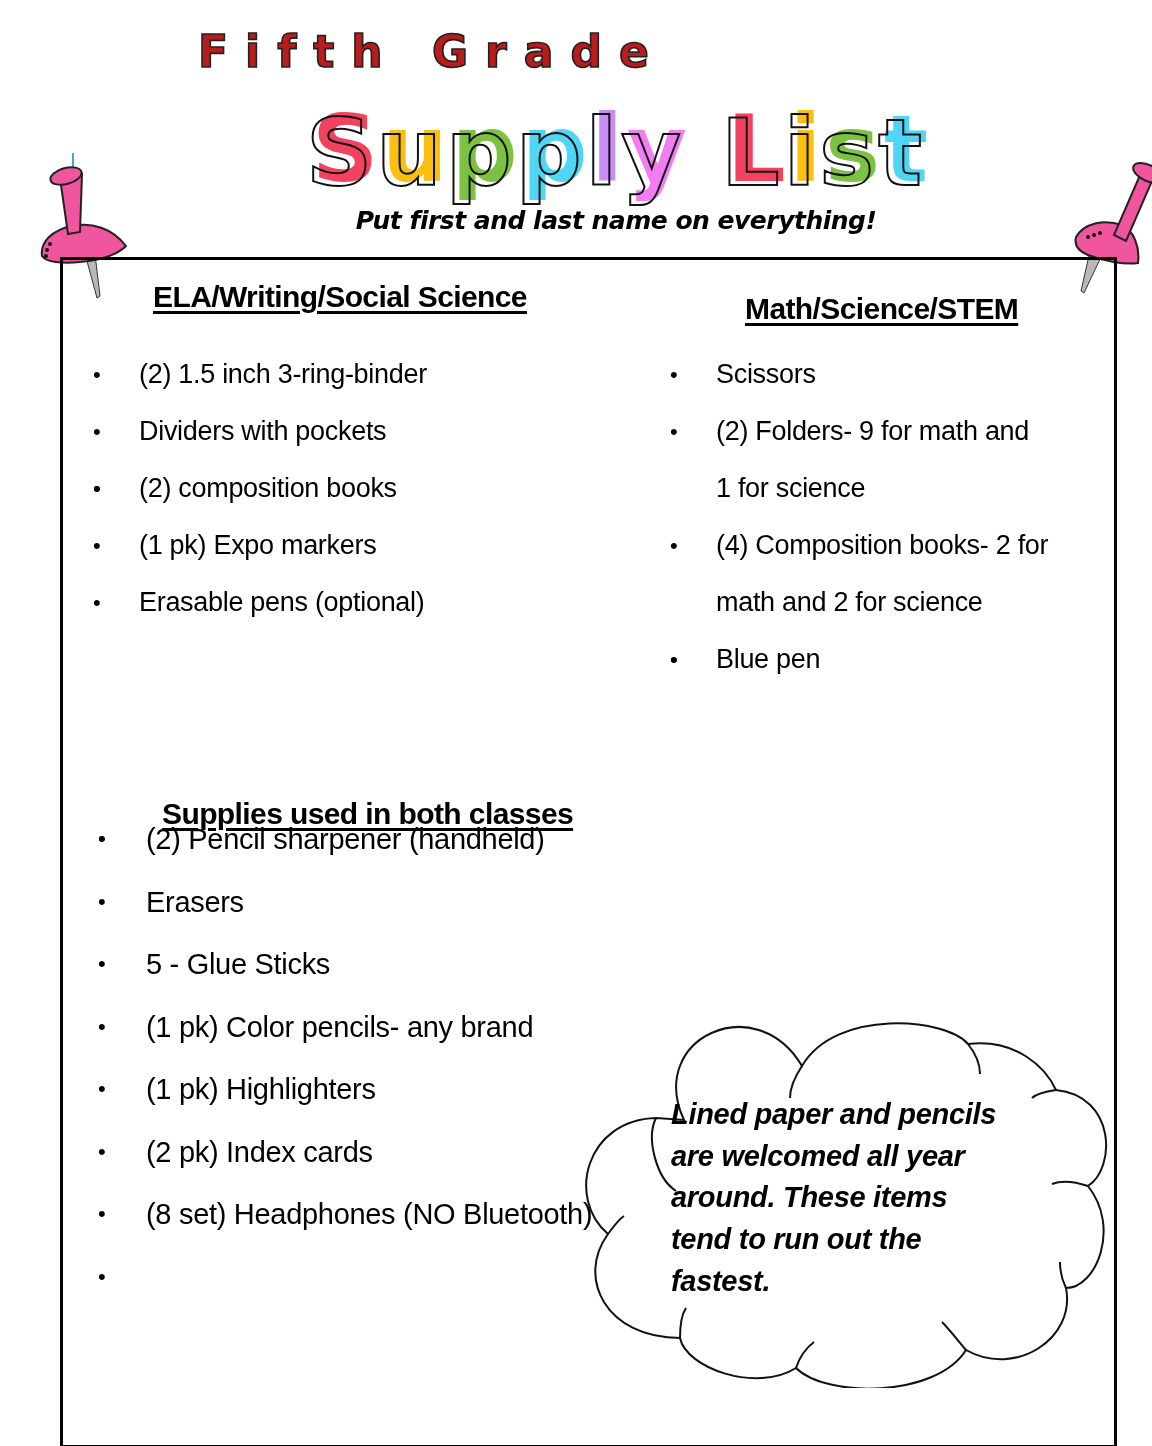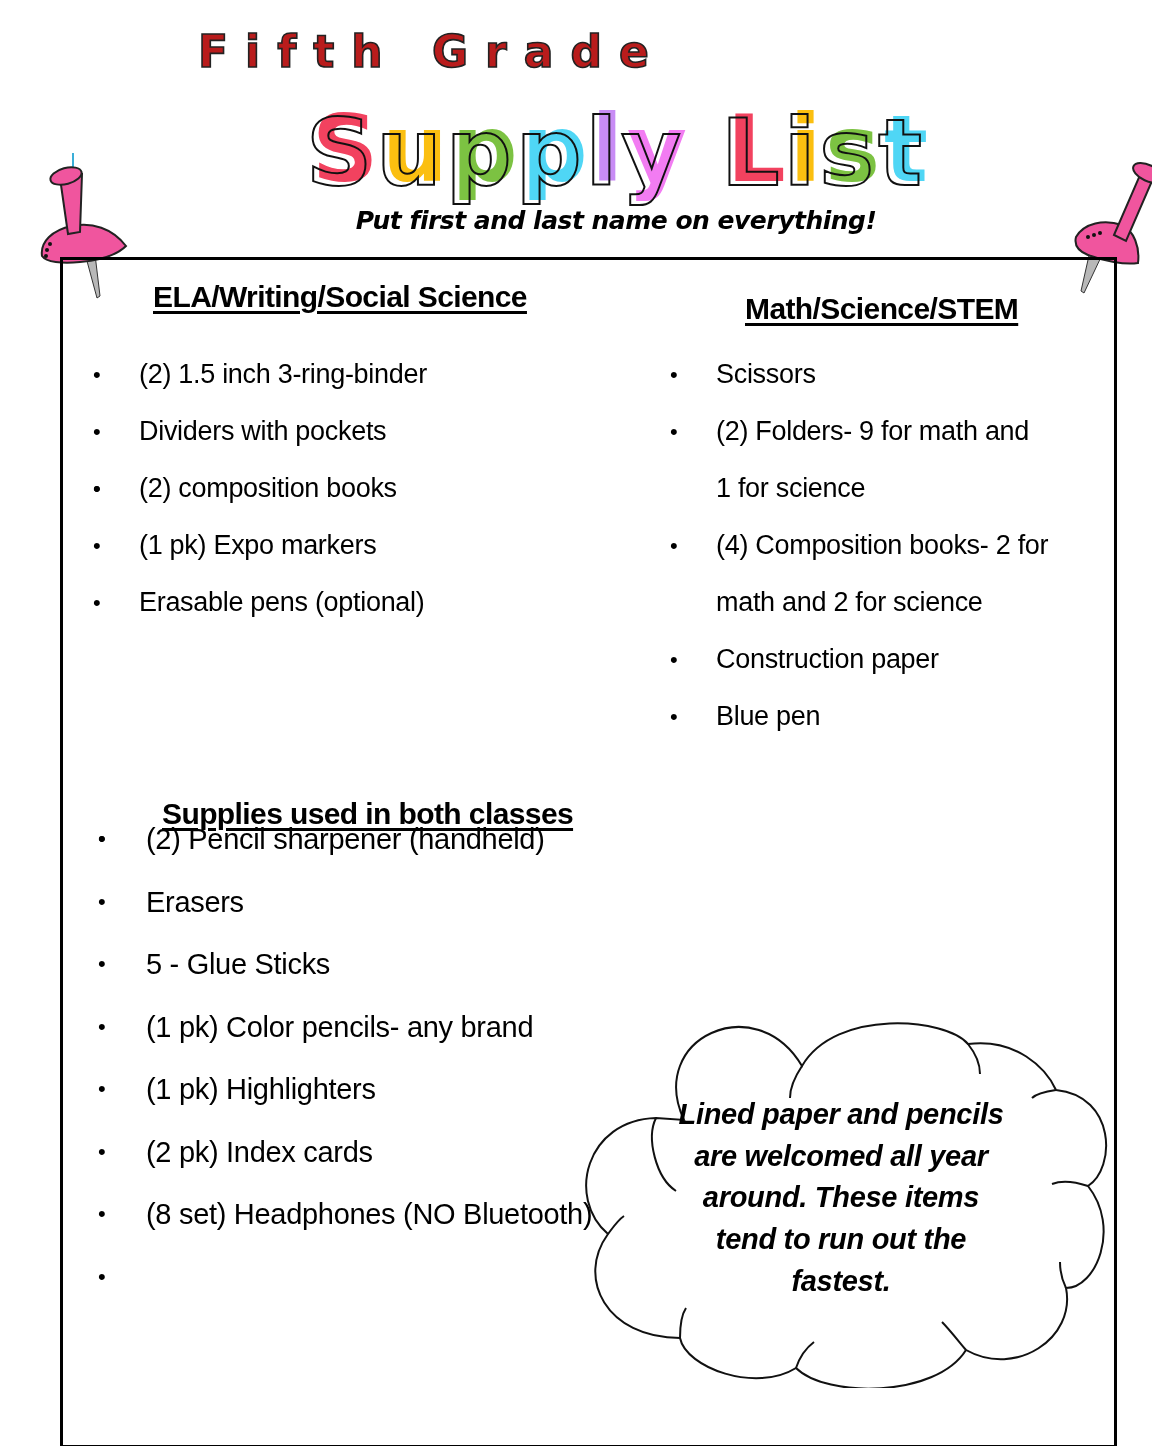--- a/index.html
+++ b/index.html
@@ -74,21 +74,20 @@
     .math-list { left: 670px; top: 346px; width: 380px; }
 
     .both-heading { left: 162px; top: 757px; margin-top: 40px; }
     .both-list { left: 98px; top: 808px; width: 560px; }
 
     
     .cloud { left: 576px; top: 1008px; width: 540px; height: 380px; }
     .cloud svg { position: absolute; left: 0; top: 0; }
     .cloud-text {
       position: absolute; left: 95px; top: 86px; width: 340px;
-      text-align: center;
       font-family: "Liberation Sans", sans-serif;
       font-style: italic; font-weight: bold; font-size: 29px; line-height: 41.7px;
       letter-spacing: -0.3px;
     }
 
     .pin { width: 120px; height: 160px; }
     .cursor-line { left: 72px; top: 153px; width: 2px; height: 67px; background: #3aaed8; }
   </style>
 </head>
 <body>
@@ -135,21 +134,21 @@
     <li><span class="bullet">•</span><span>(2) composition books</span></li>
     <li><span class="bullet">•</span><span>(1 pk) Expo markers</span></li>
     <li><span class="bullet">•</span><span>Erasable pens  (optional)</span></li>
   </ul>
 
 <div class="abs section-heading math-heading">Math/Science/STEM</div>
 <ul class="abs list math-list">
     <li><span class="bullet">•</span><span>Scissors</span></li>
     <li><span class="bullet">•</span><span>(2) Folders- 9 for math and 1 for science</span></li>
     <li><span class="bullet">•</span><span>(4) Composition books- 2 for math and 2 for science</span></li>
-    <li><span class="bullet">•</span><span>Construction paper</span></li>
+    <li><span class="bullet">•</span></li>
     <li><span class="bullet">•</span><span>Blue pen</span></li>
   </ul>
 
 <div class="abs section-heading both-heading">Supplies used in both classes</div>
 <ul class="abs list big both-list">
     <li><span class="bullet">•</span></li>
     <li><span class="bullet">•</span><span>(2) Pencil sharpener (handheld)</span></li>
     <li><span class="bullet">•</span><span>Erasers</span></li>
     <li><span class="bullet">•</span><span>5 - Glue Sticks</span></li>
     <li><span class="bullet">•</span><span>(1 pk) Color pencils- any brand</span></li>

